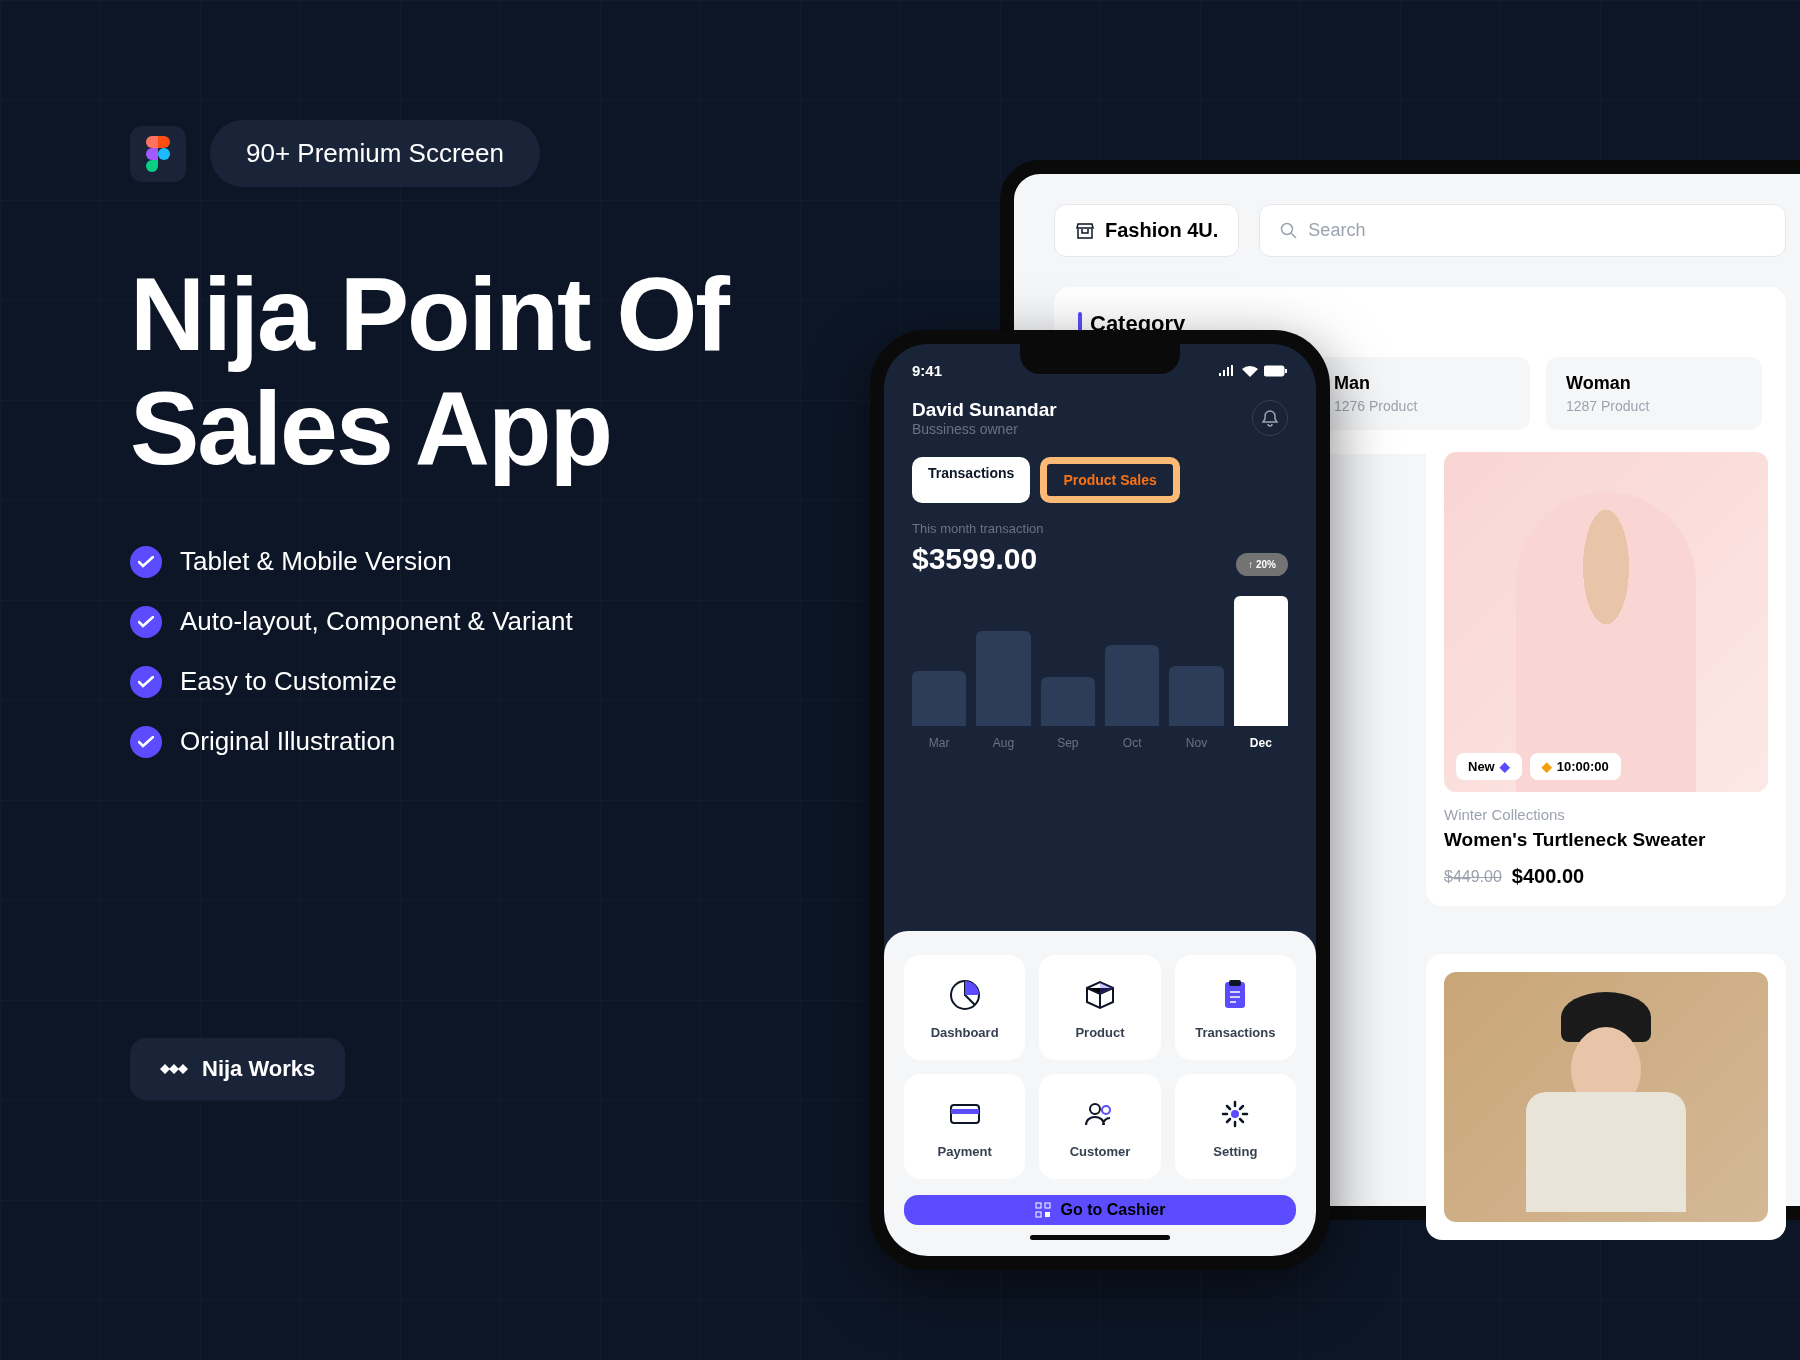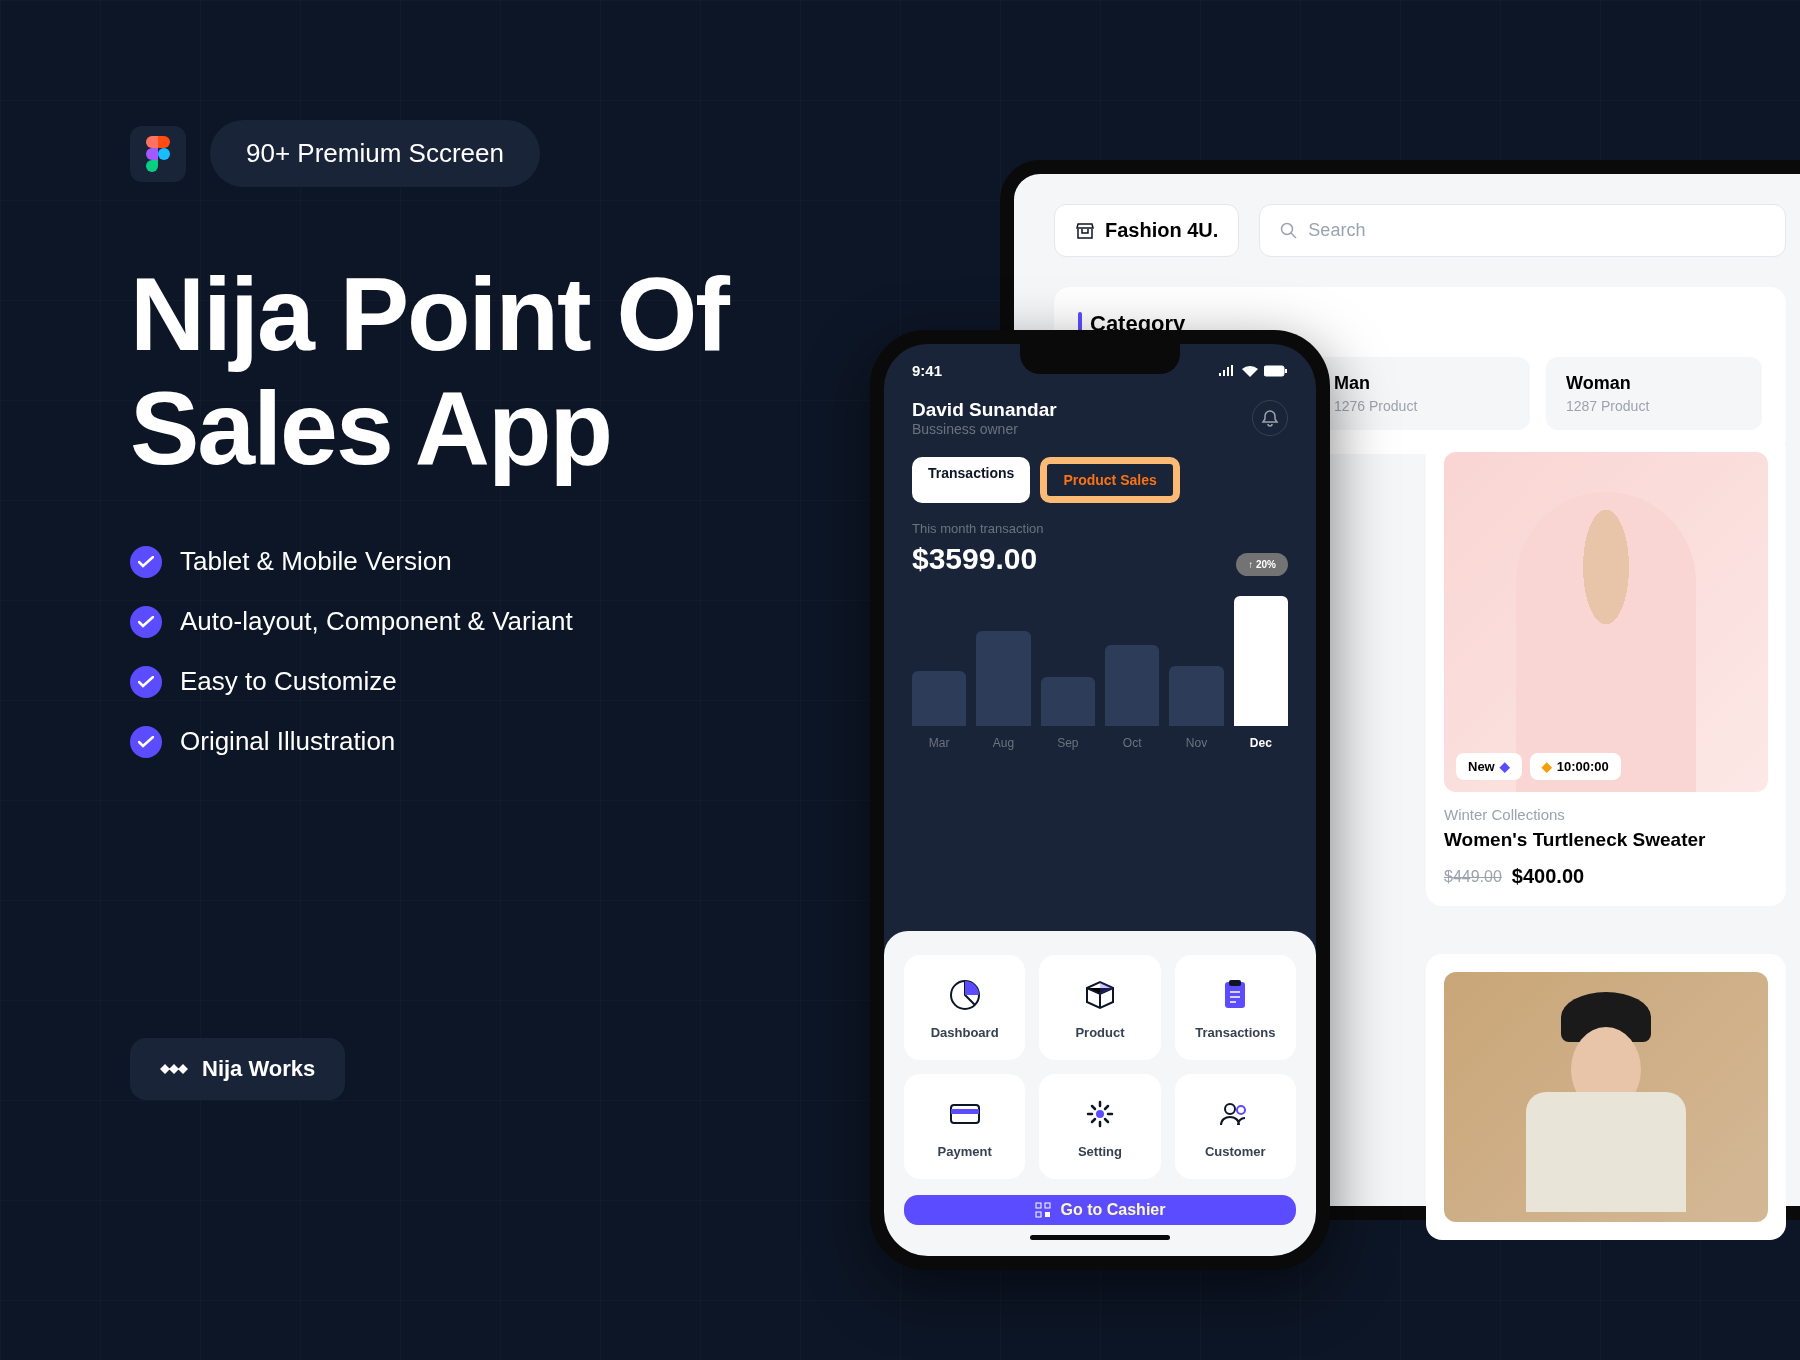--- a/index.html
+++ b/index.html
@@ -60,21 +60,21 @@
 .bar{flex:1;background:#2d3c58;border-radius:6px 6px 0 0}
 .bar.active{background:#fff}
 .chart-labels{padding:0 28px;display:flex;gap:10px;margin-bottom:20px}
 .clabel{flex:1;text-align:center;color:#6b7280;font-size:12px}
 .clabel.active{color:#fff;font-weight:600}
 .menu-panel{background:#f5f6f8;border-radius:24px 24px 0 0;padding:24px 20px 16px;position:absolute;bottom:0;left:0;right:0}
 .menu-grid{display:grid;grid-template-columns:repeat(3,1fr);gap:14px;margin-bottom:16px}
 .menu-item{background:#fff;border-radius:16px;padding:20px 10px;text-align:center}
 .menu-icon{margin:0 auto 10px;width:40px;height:40px;display:flex;align-items:center;justify-content:center}
 .menu-label{font-size:13px;font-weight:600;color:#374151}
-.cashier-btn{background:#5b4cff;color:#fef9c3;padding:6px;border-radius:14px;text-align:center;font-weight:600;font-size:16px;display:flex;align-items:center;justify-content:center;gap:10px}
+.cashier-btn{background:#5b4cff;color:#000000;padding:6px;border-radius:14px;text-align:center;font-weight:600;font-size:16px;display:flex;align-items:center;justify-content:center;gap:10px}
 .home-ind{width:140px;height:5px;background:#0a0a0a;border-radius:3px;margin:10px auto 0}
 .person{width:180px;height:300px;background:radial-gradient(ellipse at 50% 25%,#e8c5a8 0%,#e8c5a8 18%,#f9d5d3 18%);border-radius:90px 90px 0 0;position:relative}
 .person2{width:180px;height:230px;position:relative}
 .p2-hat{width:90px;height:50px;background:#1a1a1a;border-radius:50% 50% 8px 8px;position:absolute;top:10px;left:45px}
 .p2-face{width:70px;height:85px;background:#e8c5a8;border-radius:50%;position:absolute;top:45px;left:55px}
 .p2-hair{width:100px;height:120px;background:#8b6239;border-radius:50px;position:absolute;top:40px;left:40px;z-index:-1}
 .p2-coat{width:160px;height:120px;background:#e8e4d8;border-radius:20px 20px 0 0;position:absolute;bottom:0;left:10px}
 </style>
 </head>
 <body>
@@ -295,35 +295,35 @@
               <svg width="34" height="34" viewBox="0 0 34 34">
                 <rect x="3" y="8" width="28" height="18" rx="3" stroke="#0d1626" stroke-width="2" fill="none"></rect>
                 <rect x="3" y="12" width="28" height="5" fill="#5b4cff"></rect>
               </svg>
             </div>
             <div class="menu-label">Payment</div>
           </div>
         <div class="menu-item">
             <div class="menu-icon">
               <svg width="34" height="34" viewBox="0 0 34 34">
-                <circle cx="17" cy="17" r="4" fill="#5b4cff"></circle>
-                <path d="M17 5v4M17 25v4M29 17h-4M9 17H5M25 9l-3 3M12 22l-3 3M25 25l-3-3M12 12L9 9" stroke="#0d1626" stroke-width="2.5" stroke-linecap="round"></path>
-              </svg>
-            </div>
-            <div class="menu-label">Setting</div>
-          </div>
-        <div class="menu-item">
-            <div class="menu-icon">
-              <svg width="34" height="34" viewBox="0 0 34 34">
                 <circle cx="12" cy="12" r="5" stroke="#0d1626" stroke-width="2" fill="none"></circle>
                 <circle cx="23" cy="13" r="4" stroke="#5b4cff" stroke-width="2" fill="none"></circle>
                 <path d="M3 28c0-5 4-8 9-8s9 3 9 8M20 28c0-4 3-7 7-7" stroke="#0d1626" stroke-width="2" fill="none"></path>
               </svg>
             </div>
             <div class="menu-label">Customer</div>
+          </div>
+        <div class="menu-item">
+            <div class="menu-icon">
+              <svg width="34" height="34" viewBox="0 0 34 34">
+                <circle cx="17" cy="17" r="4" fill="#5b4cff"></circle>
+                <path d="M17 5v4M17 25v4M29 17h-4M9 17H5M25 9l-3 3M12 22l-3 3M25 25l-3-3M12 12L9 9" stroke="#0d1626" stroke-width="2.5" stroke-linecap="round"></path>
+              </svg>
+            </div>
+            <div class="menu-label">Setting</div>
           </div>
       </div>
       <div class="cashier-btn">
         <svg width="16" height="16" viewBox="0 0 16 16">
             <rect x="1" y="1" width="5" height="5" stroke="#fff" fill="none"></rect>
             <rect x="10" y="1" width="5" height="5" stroke="#fff" fill="none"></rect>
             <rect x="1" y="10" width="5" height="5" stroke="#fff" fill="none"></rect>
             <rect x="10" y="10" width="5" height="5" fill="#fff"></rect>
           </svg>
         <span>Go to Cashier</span>

